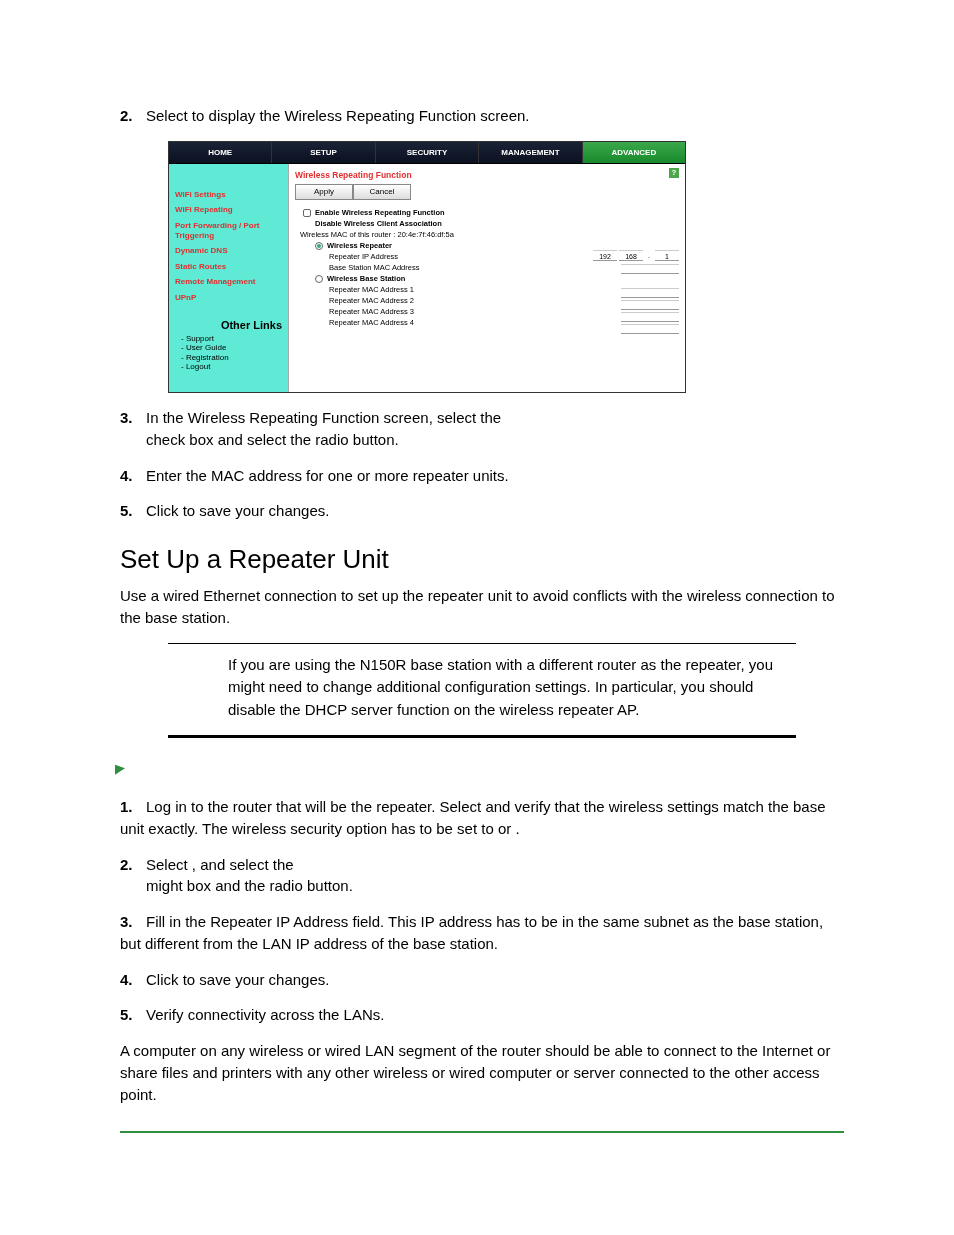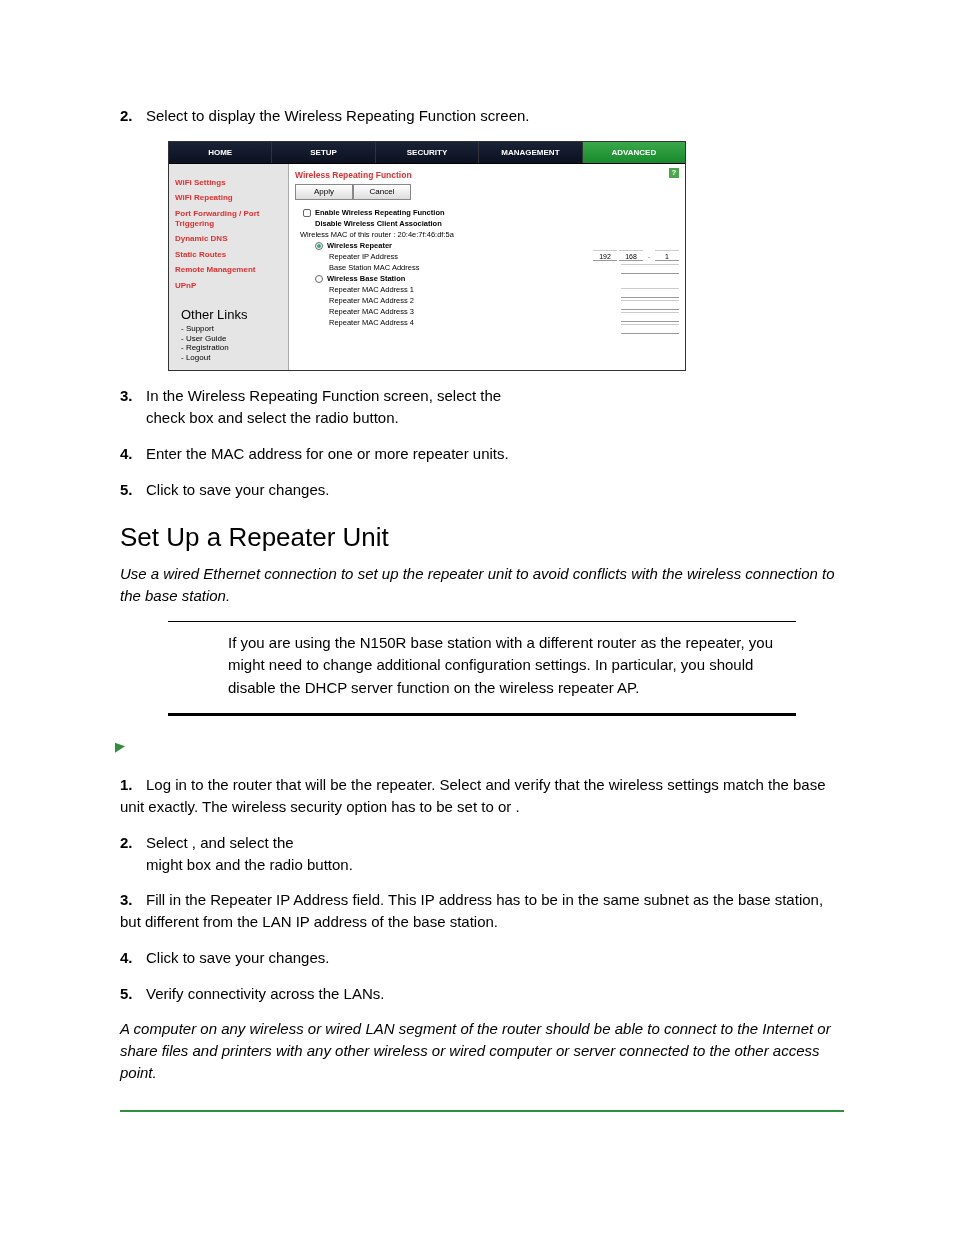--- a/index.html
+++ b/index.html
@@ -33,23 +33,23 @@
     color: #fff;
     font-weight: bold;
     font-size: 8px;
     line-height: 22px;
     border-right: 1px solid #333;
     background: linear-gradient(#1a2236,#0b1120);
   }
   .tab:last-child { border-right: none; }
   .tab.green { background: linear-gradient(#3aa84a,#188a2b); }
   .shot-body { display: flex; min-height: 205px; }
-  .sidebar { width: 120px; background: #e5e5e5; border-right: 1px solid #aaa; padding: 8px 6px; }
+  .sidebar { width: 120px; background: #5eead4; border-right: 1px solid #aaa; padding: 20px 6px; }
   .side-link { color: #e03030; font-weight: bold; font-size: 8px; margin: 6px 0; }
-  .other-hdr { color: #000; font-weight: normal; font-size: 13px; margin: 16px 0 2px 6px; }
+  .other-hdr { color: #000; font-weight: bold; font-size: 11px; margin: 16px 0 2px 6px; text-align: right; }
   .other-it { color: #000; font-weight: normal; font-size: 8px; margin: 0 0 0 6px; }
   .content { flex: 1; padding: 4px 6px; position: relative; }
   .pane-title { color: #e03030; font-weight: bold; font-size: 8.5px; margin: 2px 0 4px 0; }
   .btn-row { display: flex; gap: 0; margin: 0 0 8px 0; }
   .fbtn { width: 58px; height: 16px; font-size: 8px; background: linear-gradient(#fff,#ddd); border: 1px solid #888; text-align: center; line-height: 14px; }
   .chk-row { font-size: 7.5px; font-weight: bold; margin: 2px 0 2px 8px; }
   .chk-box { display: inline-block; width: 8px; height: 8px; border: 1px solid #666; border-radius: 2px; vertical-align: middle; margin-right: 4px; }
   .rdo { display: inline-block; width: 8px; height: 8px; border: 1px solid #666; border-radius: 50%; vertical-align: middle; margin-right: 4px; }
   .rdo.sel::after { content:""; display:block; width:4px; height:4px; background:#3a7; border-radius:50%; margin:1px; }
   .opt { font-size: 7.5px; font-weight: bold; margin: 2px 0 2px 20px; }
@@ -59,21 +59,21 @@
   .mbox { width:58px; height:10px; border-top:1px solid #ccc; border-bottom:1px solid #999; background:#fff; position:absolute; right:6px; }
   .help { position:absolute; right:6px; top:4px; width:10px; height:10px; background:#4aa84a; color:#fff; font-size:8px; text-align:center; line-height:10px; font-weight:bold; }
 
   h2.sec {
     font-family: "Segoe UI", "Helvetica Neue", Arial, sans-serif;
     font-weight: 400;
     color: #000;
     font-size: 26px;
     margin: 22px 0 10px 0;
   }
-  .para { font-size: 15px; line-height: 1.45; margin: 0 0 14px 0; font-style: italic; }
+  .para { font-size: 15px; line-height: 1.45; margin: 0 0 14px 0; }
   .note-box { margin: 10px 48px 22px 48px; }
   .note-rule { border-top: 1px solid #000; margin: 0 0 0 0; }
   .note-inner { padding: 10px 0 14px 60px; font-size: 15px; line-height: 1.5; }
   .note-rule2 { border-top: 3px solid #000; }
   .proc-mark {
     width: 0; height: 0;
     border-left: 10px solid #2f8f3f;
     border-top: 5px solid transparent;
     border-bottom: 5px solid transparent;
     display: inline-block;

